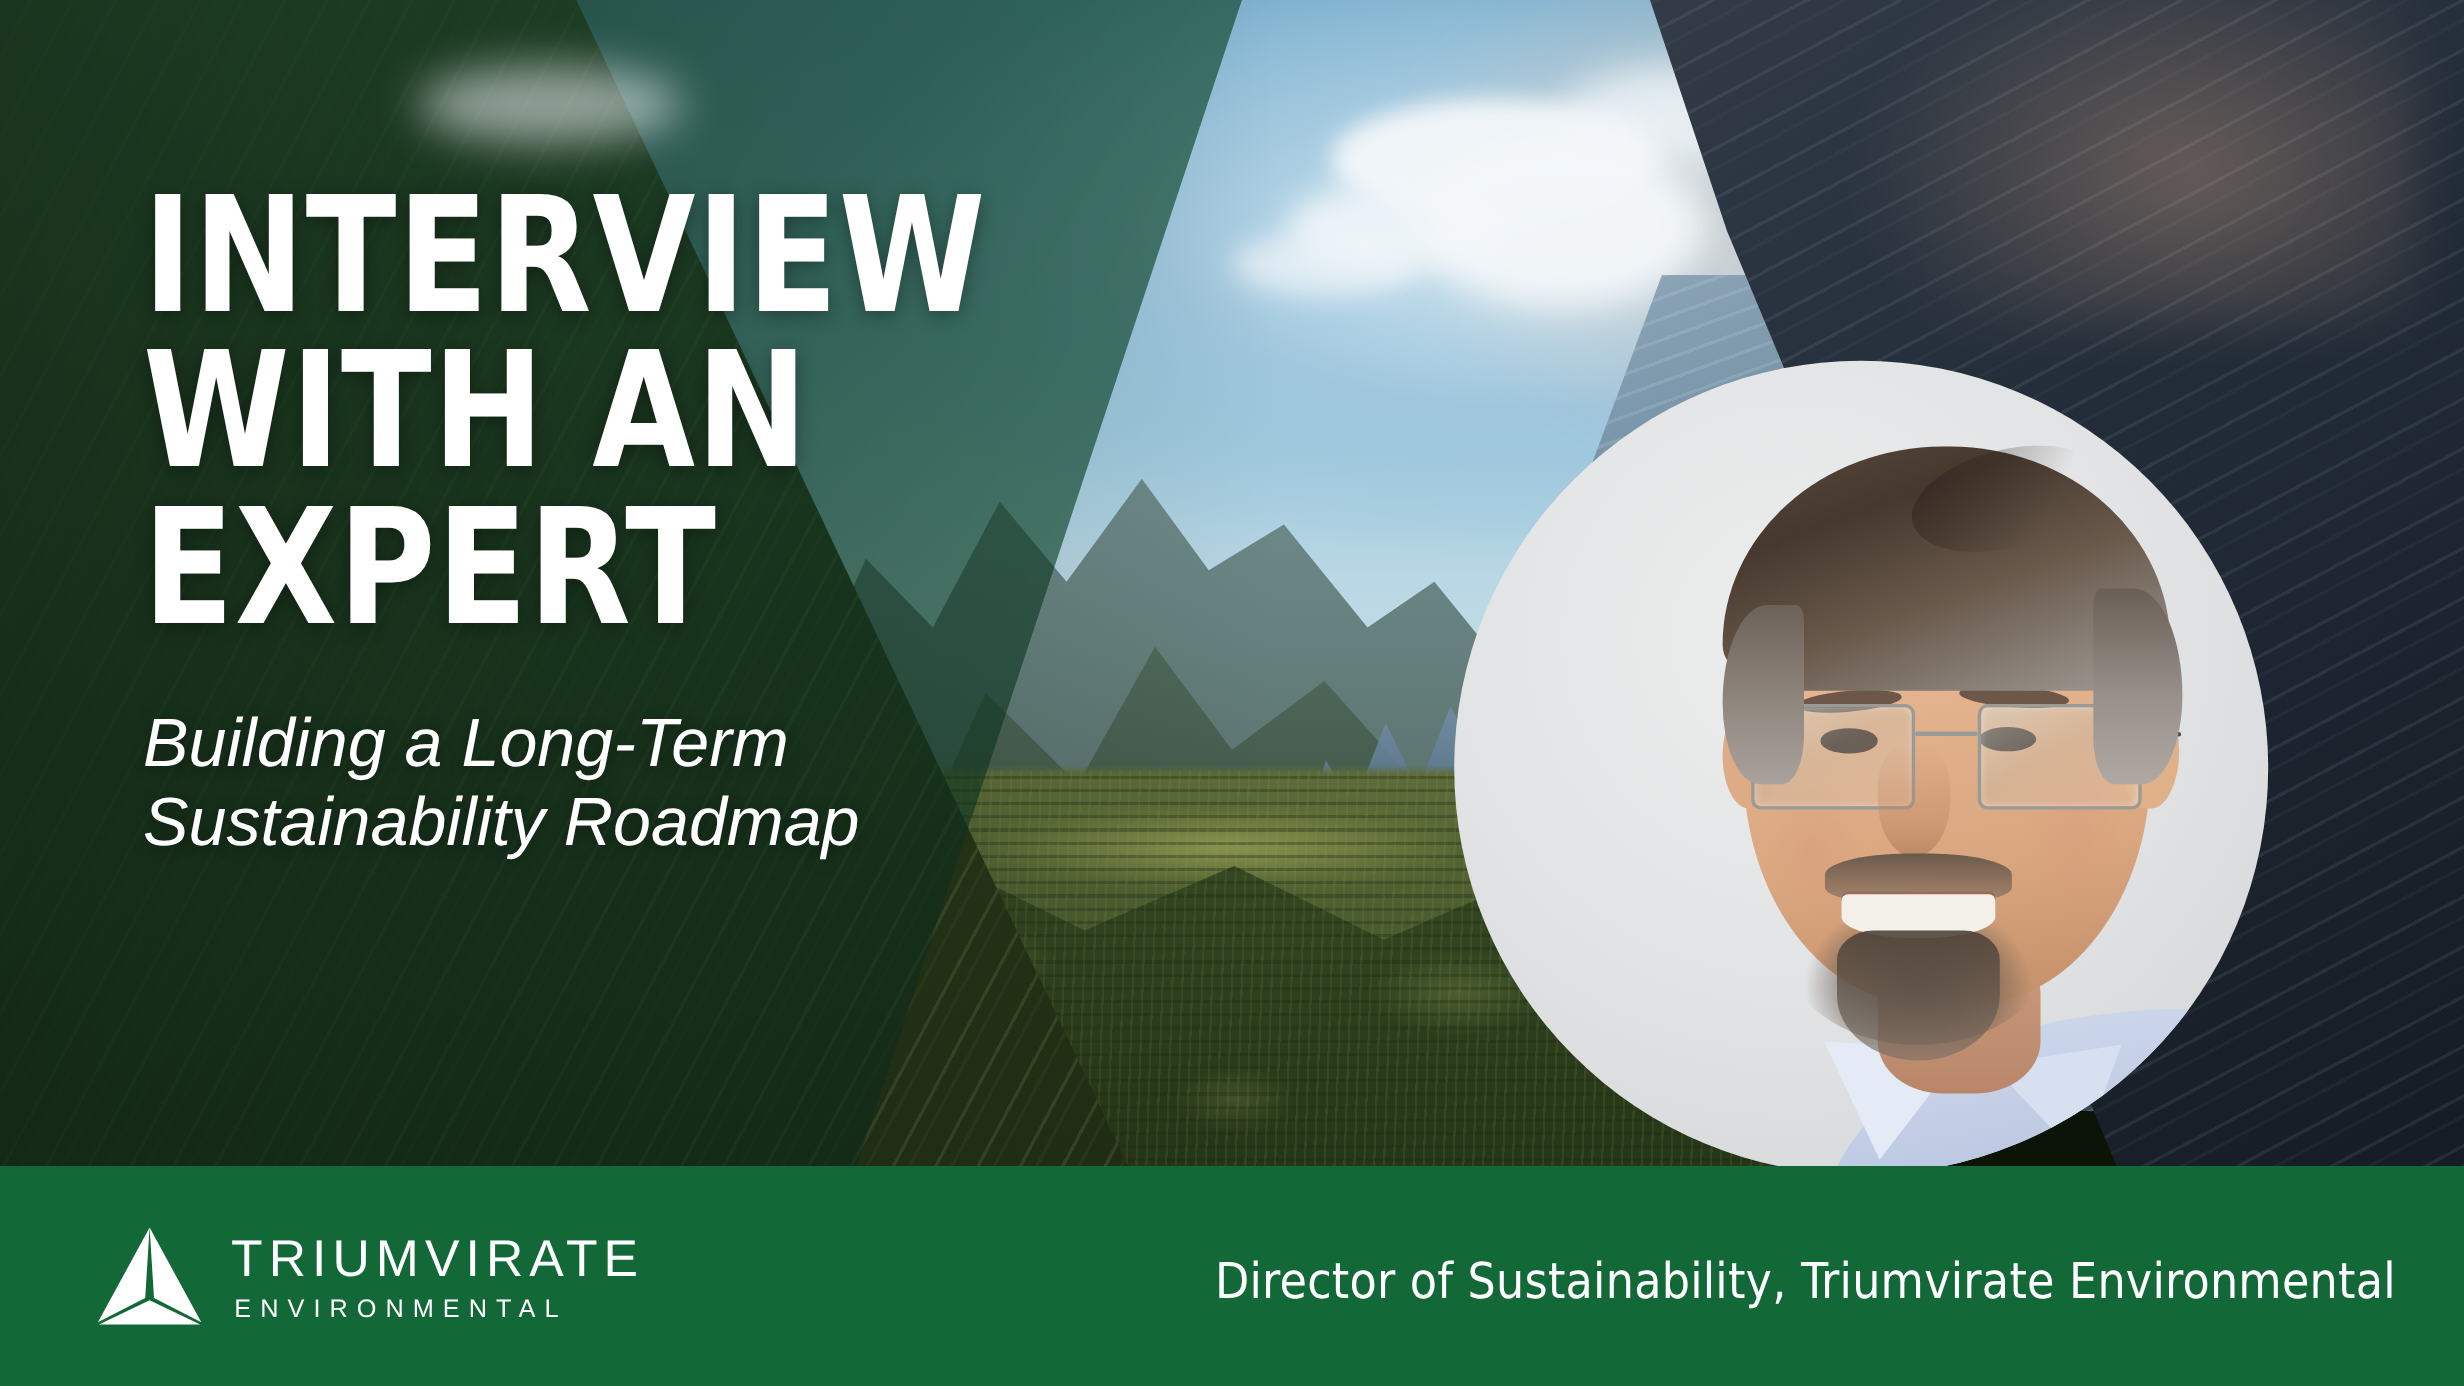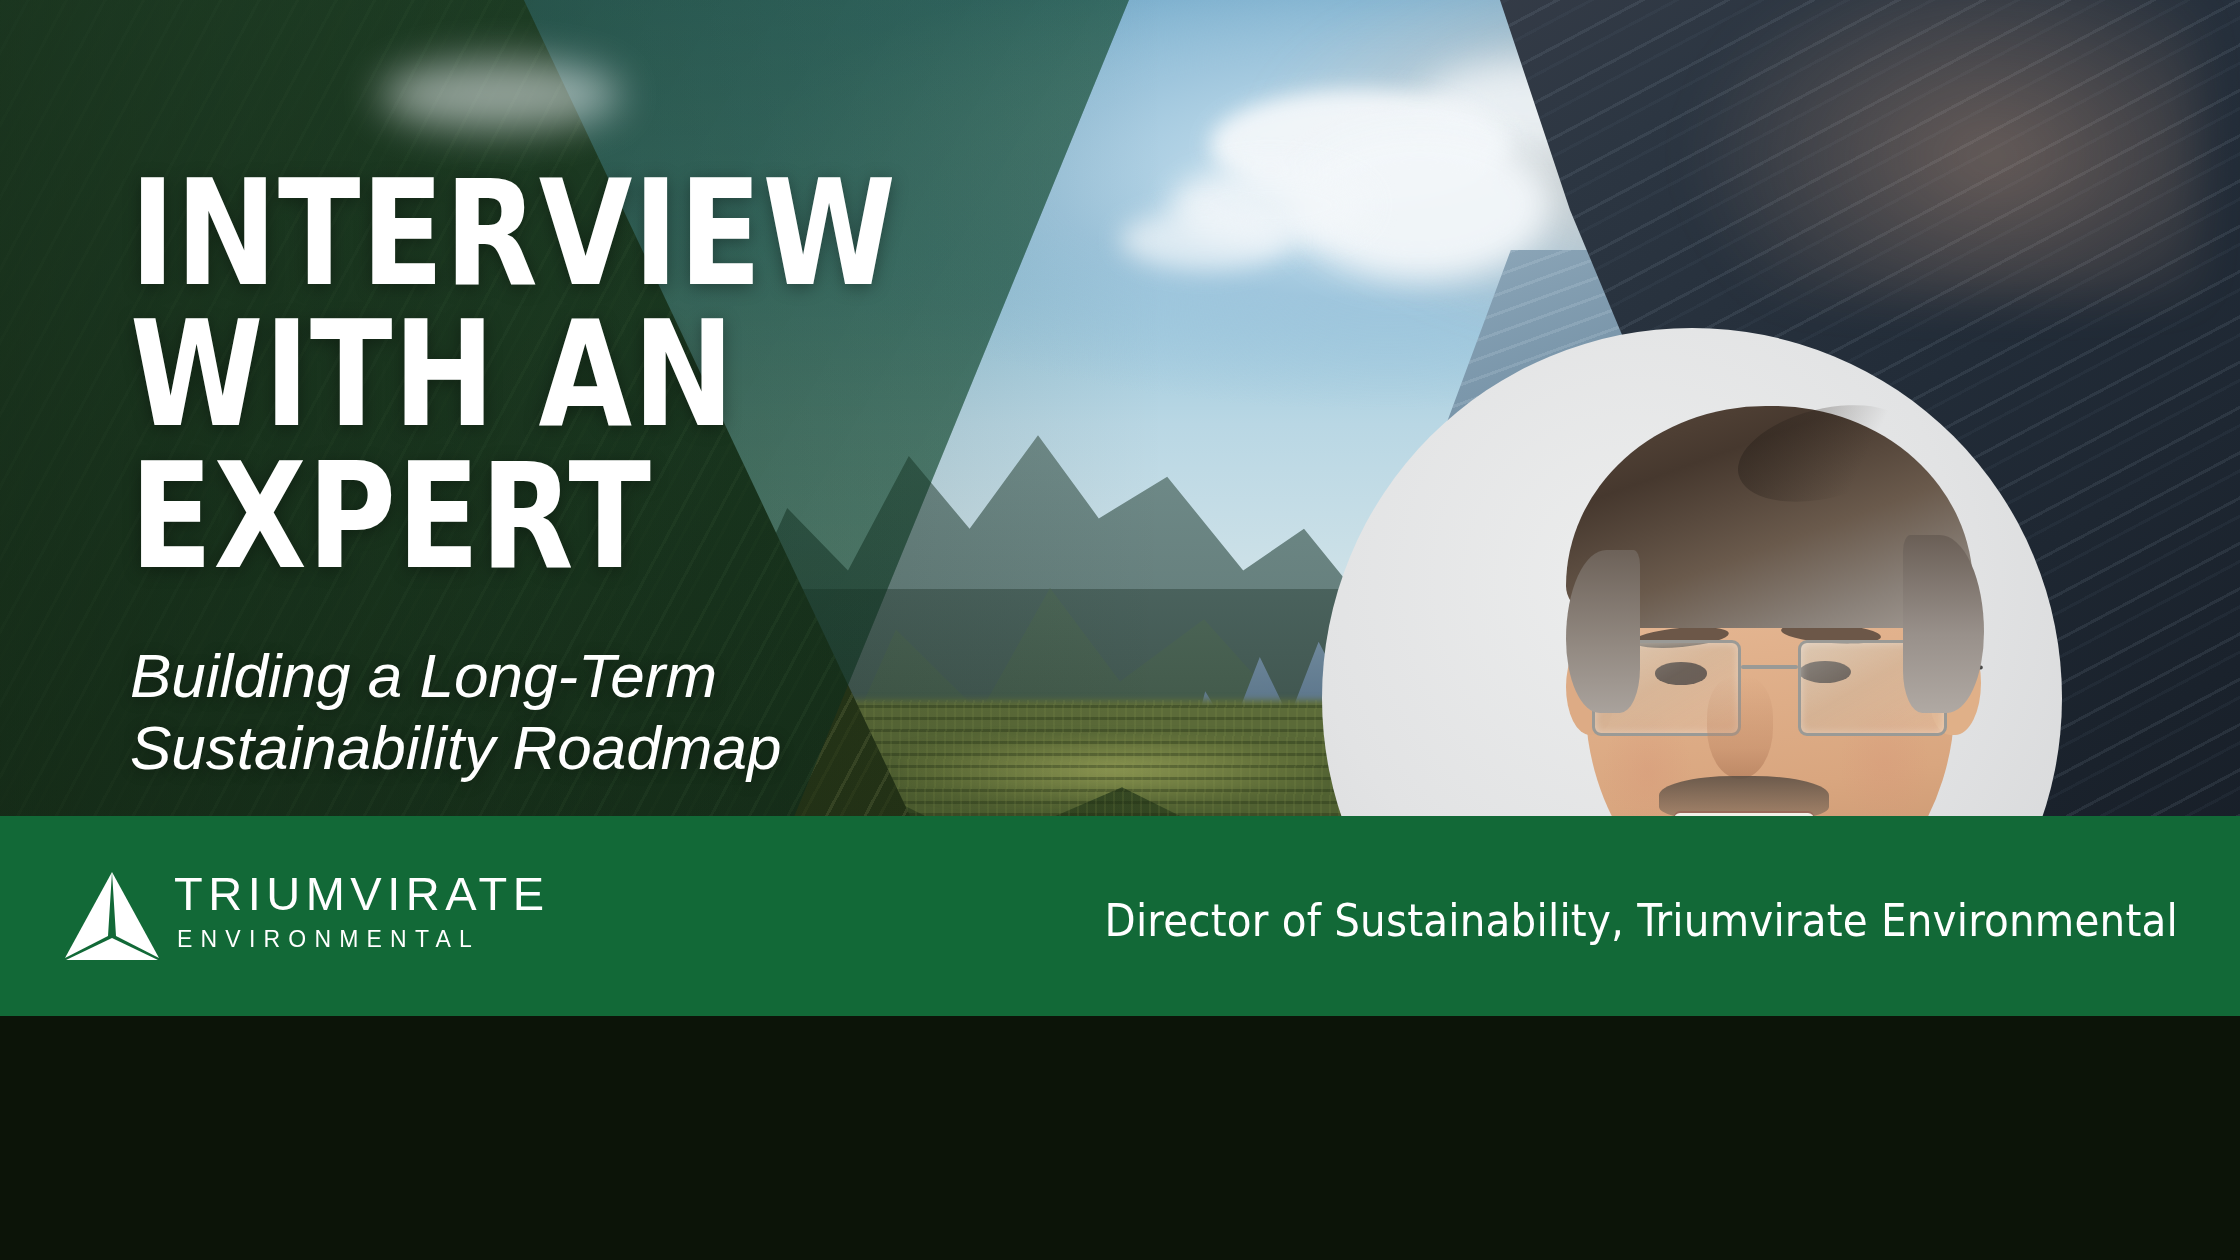--- a/index.html
+++ b/index.html
@@ -5,21 +5,21 @@
   * { margin:0; padding:0; box-sizing:border-box; }
   html, body {
     width:2240px; height:1260px;
     background:#0c1408;
     font-family:"Liberation Sans", sans-serif;
     overflow:hidden;
   }
 
   .poster {
     position:relative;
-    width:2240px; height:1016px;
+    width:2240px; height:1260px;
     overflow:hidden;
   }
 
   
   .scene { position:absolute; inset:0; overflow:hidden; }
 
   
   .sky {
     position:absolute; left:0; top:0; width:100%; height:58%;
     background:
@@ -334,23 +334,23 @@
   .subhead .sl { display:block; white-space:nowrap; }
 
   
   .footer {
     position:absolute; left:0; bottom:0; width:2240px; height:200px;
     background:#126937;
     display:flex; align-items:center;
   }
 
   .logo-wrap {
-    position:absolute; left:60px; top:50%;
+    position:absolute; left:84px; top:50%;
     transform:translateY(-50%);
-    display:flex; align-items:flex-start; gap:10px;
+    display:flex; align-items:center; gap:22px;
   }
   .logo-mark { width:104px; height:92px; flex:0 0 auto; }
   .logo-text { display:flex; flex-direction:column; }
   .logo-word {
     color:#fff; font-size:47px; font-weight:400;
     letter-spacing:5.5px; line-height:1;
     font-family:"Liberation Sans", sans-serif;
   }
   .logo-sub {
     color:#ffffff; font-size:23px; font-weight:400;

